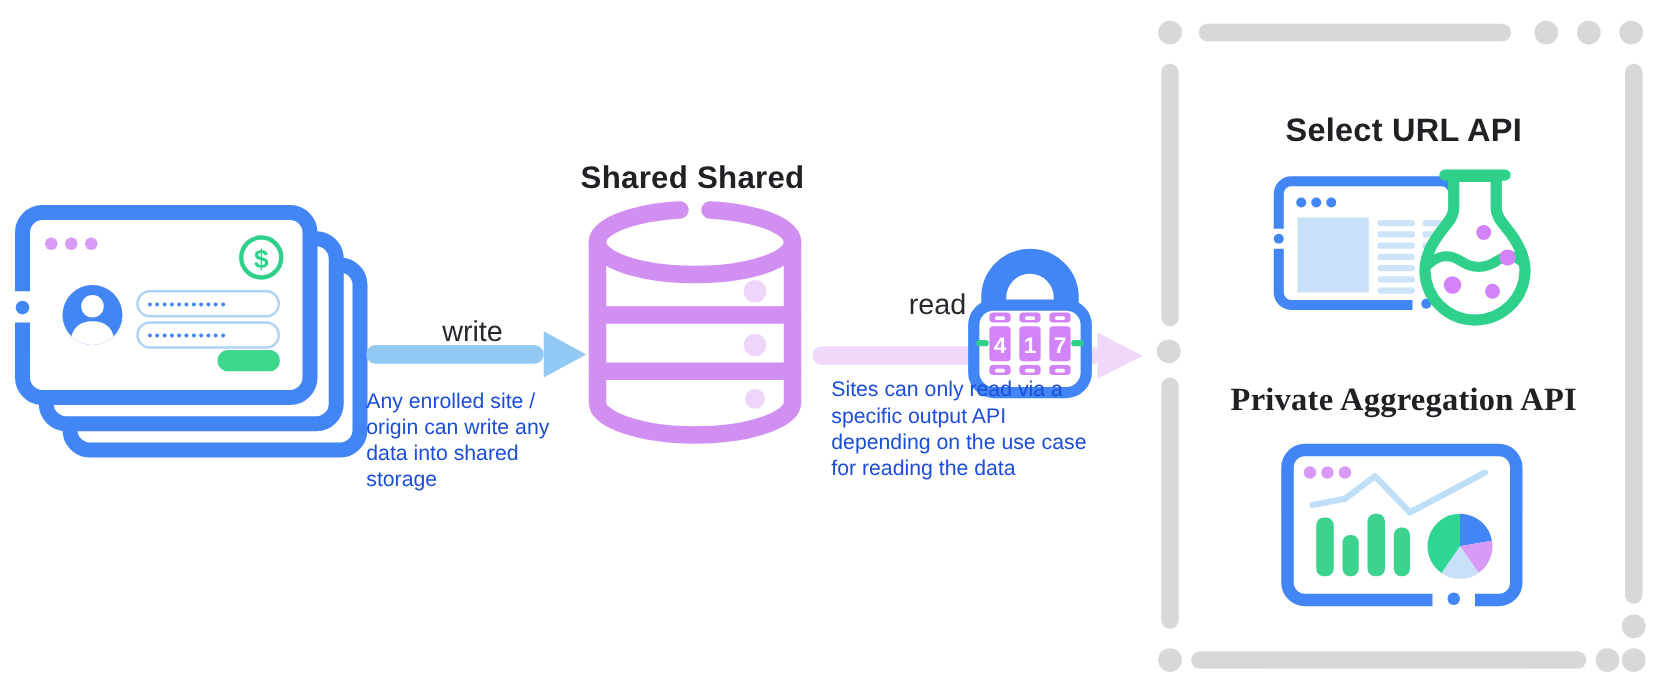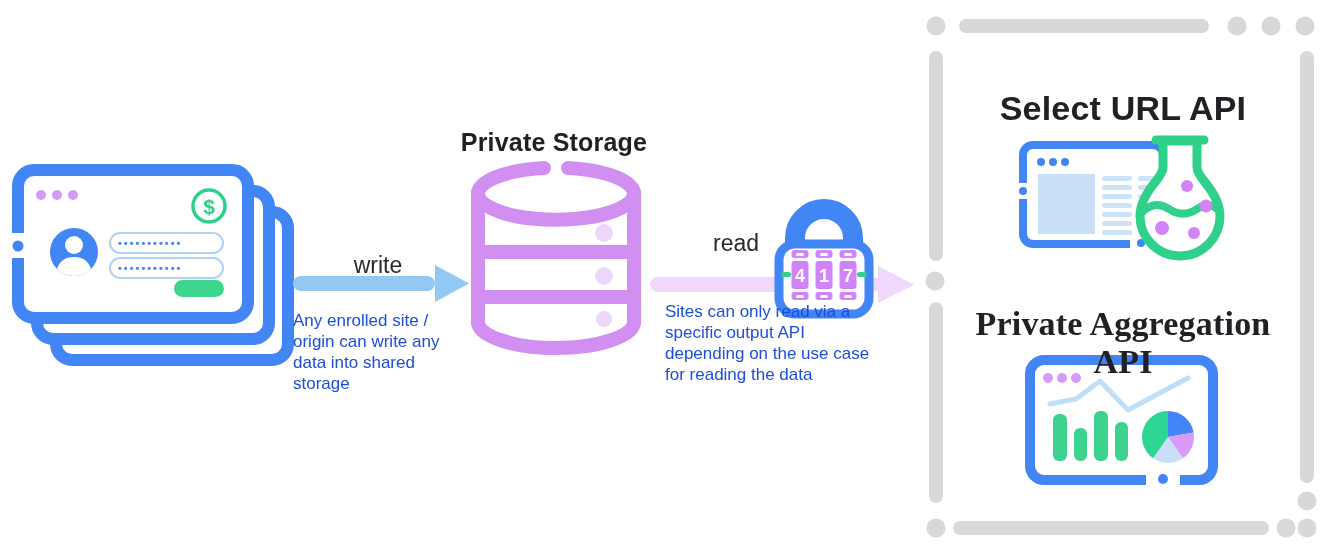--- a/index.html
+++ b/index.html
@@ -5,25 +5,25 @@
   html,body{margin:0;padding:0;background:#ffffff;}
   .stage{
     position:relative;width:1333px;height:555px;background:#ffffff;overflow:hidden;
     font-family:"Liberation Sans", sans-serif;color:#202124;
   }
   .stage svg{position:absolute;left:0;top:0;}
   .txt{position:absolute;}
   .storage-title{left:444px;top:128px;width:220px;text-align:center;font-size:25px;font-weight:700;letter-spacing:.2px;}
   .flow-label{font-size:23px;color:#27292e;text-align:center;}
   .write-label{left:337px;top:229px;width:82px;margin-top:23px;}
-  .read-label{left:699px;top:230px;width:74px;}
+  .read-label{left:699px;top:230px;width:74px;text-align:right;}
   .flow-desc{font-size:17px;line-height:21px;color:#1d4ed8;}
   .write-desc{left:293px;top:310px;width:170px;}
   .read-desc{left:665px;top:301px;width:216px;}
-  .api-title{font-size:34px;font-weight:700;text-align:center;letter-spacing:.2px;}
+  .api-title{font-size:26px;font-weight:700;text-align:center;letter-spacing:.2px;}
   .select-url-title{left:983px;top:89px;width:280px;}
   .private-agg-title{left:953px;top:305px;width:340px;font-family:Liberation Serif, serif;}
   text{font-family:"Liberation Sans", sans-serif;}
 </style>
 </head>
 <body>
 
 <div class="stage">
 
   <svg width="1333" height="555" viewBox="0 0 1333 555">
@@ -191,21 +191,21 @@
       </g>
       <g>
         <path d="M1168,437 L1168,411 A26,26 0 0 1 1193.6,432.5 Z" fill="#4285f4"></path>
         <path d="M1168,437 L1193.6,432.5 A26,26 0 0 1 1182.9,458.3 Z" fill="#d79af7"></path>
         <path d="M1168,437 L1182.9,458.3 A26,26 0 0 1 1153.1,458.3 Z" fill="#c7e0f8"></path>
         <path d="M1168,437 L1153.1,458.3 A26,26 0 0 1 1168,411 Z" fill="#2ed593"></path>
       </g>
     </g>
   </svg>
 
-  <div class="txt storage-title">Private Storage</div>
+  <div class="txt storage-title">Shared Shared</div>
 
   <div class="txt flow-label write-label">write</div>
   <div class="txt flow-desc write-desc">Any enrolled site / origin can write any data into shared storage</div>
 
   <div class="txt flow-label read-label">read</div>
   <div class="txt flow-desc read-desc">Sites can only read via a specific output API depending on the use case for reading the data</div>
 
   <div class="txt api-title select-url-title">Select URL API</div>
   <div class="txt api-title private-agg-title">Private Aggregation API</div>
 </div>

